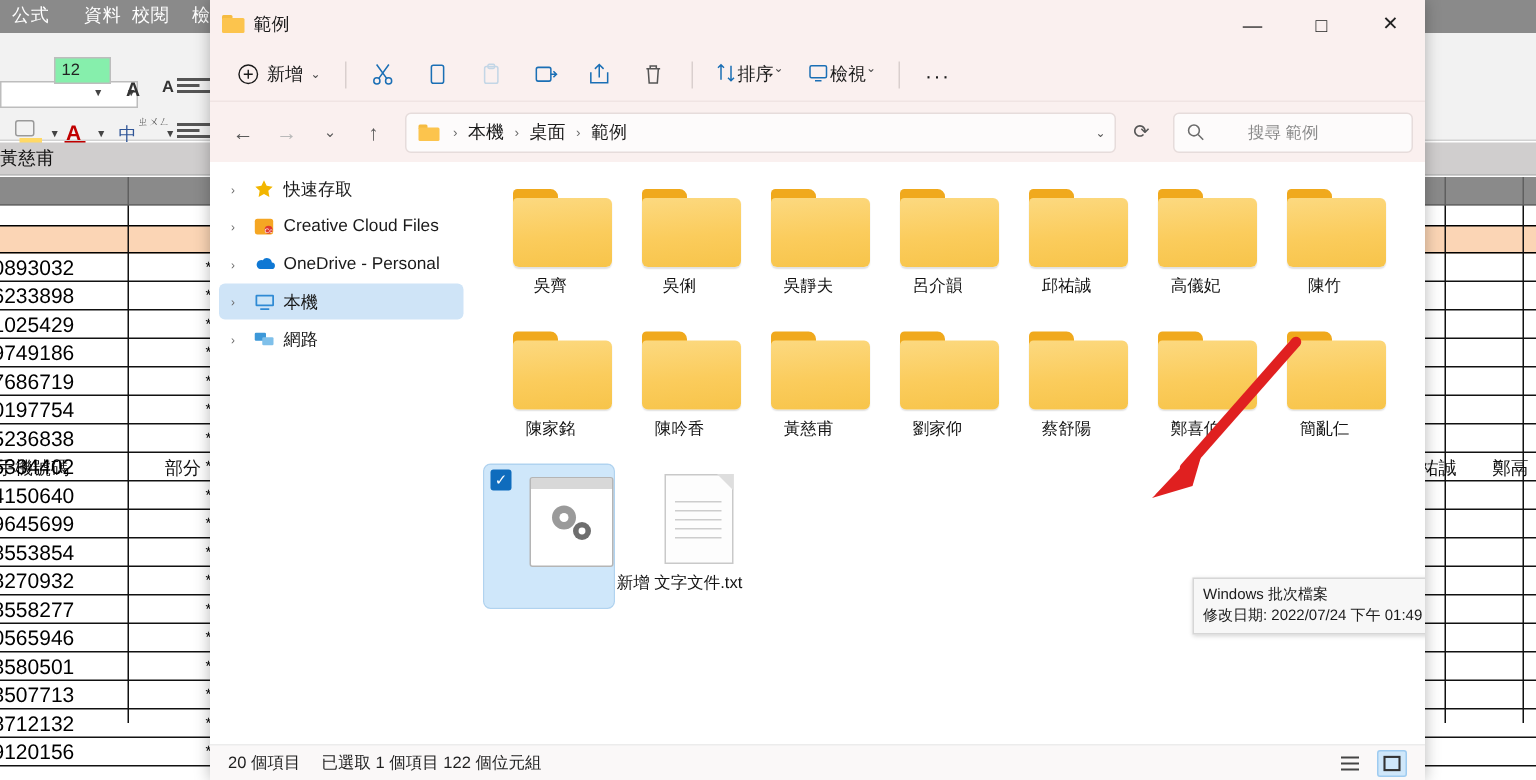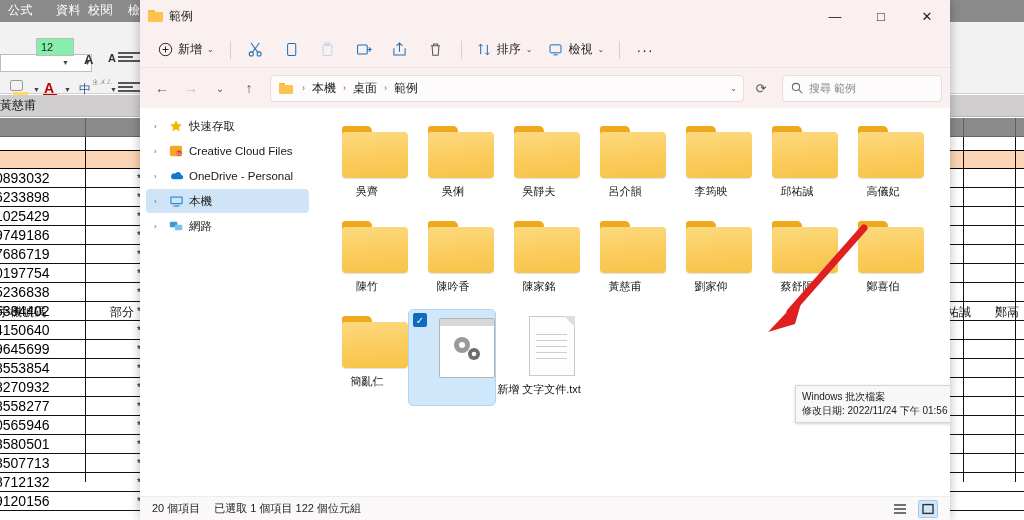--- a/index.html
+++ b/index.html
@@ -110,21 +110,21 @@
   .tb-new {
     display:flex; align-items:center; gap:5px; padding:4px 8px;
     border-radius:4px; font-size:12px; color:#1a1a1a;
   }
   .tb-btn {
     width:34px; height:26px; display:flex; align-items:center; justify-content:center;
     border-radius:4px;
   }
   .tb-btn svg { display:block; }
   .tb-labeled {
-    display:flex; align-items:center; gap:5px; padding:4px 7px;
+    display:flex; padding:4px 7px;
     border-radius:4px; font-size:12px; color:#1a1a1a;
   }
   .tb-sep { width:1px; height:18px; background:#d9cfce; margin:0 6px; }
   .chev { font-size:8px; color:#4a4a4a; }
 
   .addressbar {
     height:40px; background:#faf0ef; display:flex; align-items:center;
     padding:0 8px; gap:1px;
   }
   .nav-btn {
@@ -151,21 +151,21 @@
   .crumb-drop { position:absolute; right:6px; font-size:8px; color:#555; }
   .refresh-btn {
     width:28px; height:27px; display:flex; align-items:center; justify-content:center;
     color:#555; font-size:13px; margin-left:2px;
   }
   .searchbox {
     width:160px; height:27px; background:#fdfbfb; border:1px solid #e6dcdb;
     border-radius:4px; display:flex; align-items:center; padding:0 8px;
     margin-left:6px; gap:6px;
   }
-  .search-ph { font-size:11px; color:#8a8a8a; }
+  .search-ph { font-size:11px; color:#8a8a8a;margin-left:23px; }
 
   .body-area { display:flex; height:calc(520px - 32px - 36px - 40px - 24px); }
   .sidebar {
     width:175px; padding-top:6px; background:#ffffff;
     font-size:11.5px;
   }
   .side-item {
     height:24px; display:flex; align-items:center; gap:5px;
     padding-left:8px; margin:0 6px 1px 6px; border-radius:4px;
     color:#1a1a1a;
@@ -568,27 +568,20 @@
               <div class="tabtop"></div>
               <div class="body"></div>
             </div>
             <div class="item-label">呂介韻</div>
           </div>
           <div class="item">
             <div class="folder-icon">
               <div class="tabtop"></div>
               <div class="body"></div>
             </div>
-            <div class="item-label">李筠映</div>
-          </div>
-          <div class="item">
-            <div class="folder-icon">
-              <div class="tabtop"></div>
-              <div class="body"></div>
-            </div>
             <div class="item-label">邱祐誠</div>
           </div>
           <div class="item">
             <div class="folder-icon">
               <div class="tabtop"></div>
               <div class="body"></div>
             </div>
             <div class="item-label">高儀妃</div>
           </div>
           <div class="item">
@@ -596,28 +589,28 @@
               <div class="tabtop"></div>
               <div class="body"></div>
             </div>
             <div class="item-label">陳竹</div>
           </div>
           <div class="item">
             <div class="folder-icon">
               <div class="tabtop"></div>
               <div class="body"></div>
             </div>
+            <div class="item-label">陳家銘</div>
+          </div>
+          <div class="item">
+            <div class="folder-icon">
+              <div class="tabtop"></div>
+              <div class="body"></div>
+            </div>
             <div class="item-label">陳吟香</div>
-          </div>
-          <div class="item">
-            <div class="folder-icon">
-              <div class="tabtop"></div>
-              <div class="body"></div>
-            </div>
-            <div class="item-label">陳家銘</div>
           </div>
           <div class="item">
             <div class="folder-icon">
               <div class="tabtop"></div>
               <div class="body"></div>
             </div>
             <div class="item-label">黃慈甫</div>
           </div>
           <div class="item">
             <div class="folder-icon">
@@ -671,21 +664,21 @@
               <div class="txt-line" style="top:24px"></div>
               <div class="txt-line" style="top:30px"></div>
               <div class="txt-line" style="top:36px"></div>
               <div class="txt-line" style="top:42px"></div>
             </div>
             <div class="item-label">新增 文字文件.txt</div>
           </div>
         </div>
       <div class="tooltip" id="tooltip" style="left:480px; top:277px;">
         <div>Windows 批次檔案</div>
-        <div>修改日期: 2022/11/24 下午 01:56</div>
+        <div>修改日期: 2022/07/24 下午 01:49</div>
       </div>
     </div>
   </div>
 
   <div class="statusbar">
     <span>20 個項目</span>
     <span>已選取 1 個項目  122 個位元組</span>
     <div class="status-views">
       <div class="view-btn" title="清單檢視">
         <svg width="14" height="12" viewBox="0 0 14 12">

